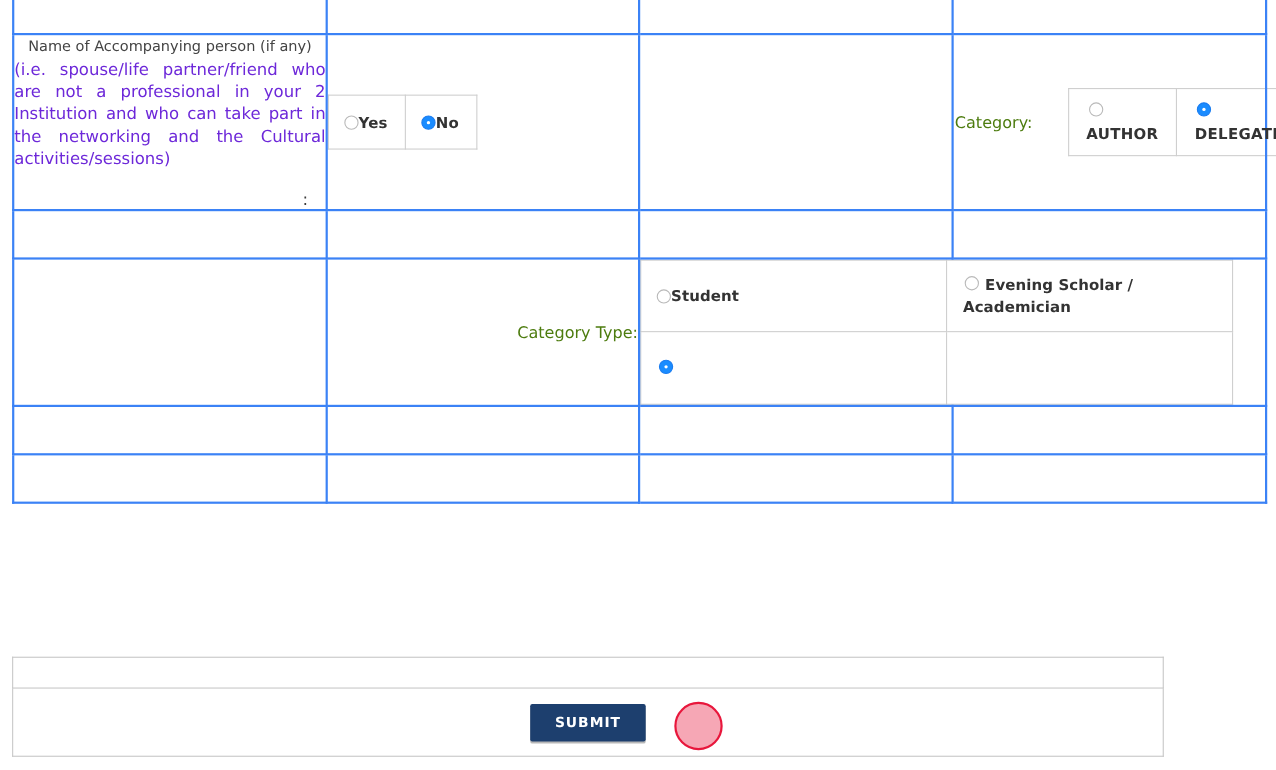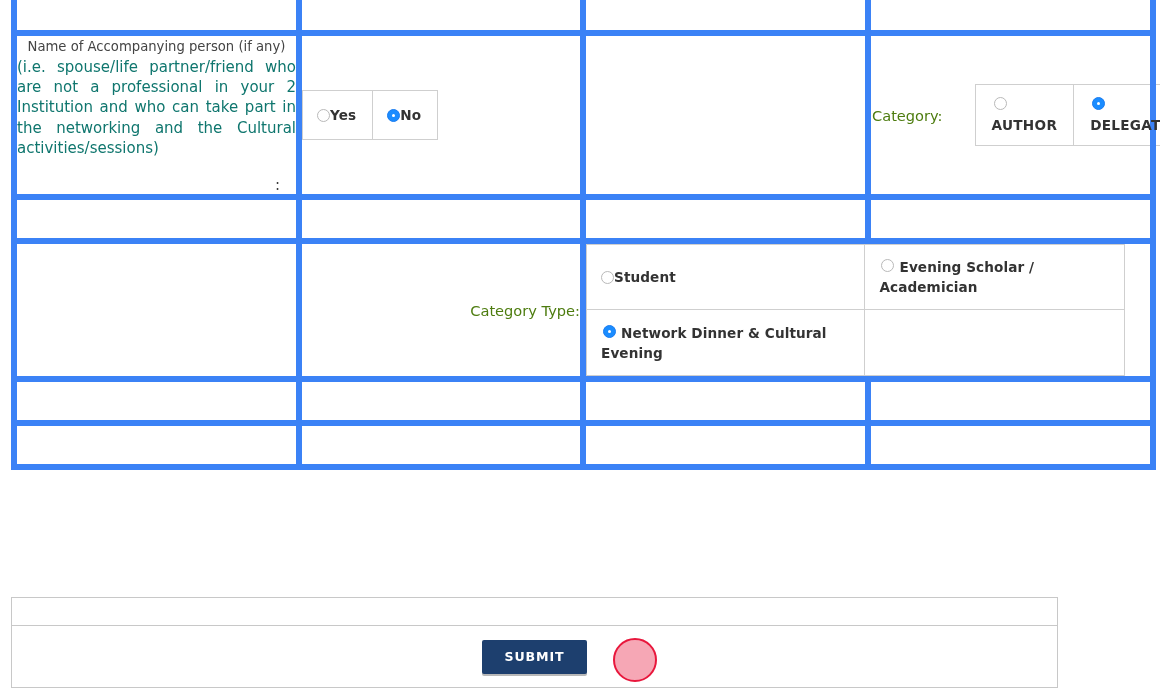--- a/index.html
+++ b/index.html
@@ -15,21 +15,21 @@
   
   .outer-table {
     position: absolute;
     left: 11px;
     top: -14px;
     width: 1139px;
     border-collapse: collapse;
     table-layout: fixed;
   }
   .outer-table > tbody > tr > td {
-    border: 6px solid #3b82f6;
+    border: 2px solid #3b82f6;
     vertical-align: middle;
     padding: 0;
     background: #fff;
   }
 
   td.c1 { width: 285px; }
   td.c2 { width: 284px; }
   td.c3 { width: 285px; }
   td.c4 { width: 285px; }
 
@@ -40,21 +40,21 @@
   .desc-cell { padding: 8px 14px 8px 14px; }
   .desc-head {
     font-size: 13.2px;
     color: #444;
     text-align: center;
     line-height: 1.35;
     padding: 2px 0 1px 0;
   }
   .desc-body {
     font-size: 15px;
-    color: #0f766e;
+    color: #6d28d9;
     text-align: justify;
     text-align-last: justify;
     line-height: 1.35;
     word-spacing: 1px;
   }
   .desc-colon {
     font-size: 15px;
     color: #3b3b3b;
     text-align: right;
     padding-top: 18px;
@@ -282,21 +282,20 @@
                   <span class="opt-stacked">
                     <span class="radio off radio-stacked"></span>
                     <span class="opt-label">Evening Scholar / Academician</span>
                   </span>
                 </td>
               </tr>
               <tr class="r3">
                 <td class="col-a">
                   <span class="opt-stacked">
                     <span class="radio on radio-stacked"></span>
-                    <span class="opt-label">Network Dinner &amp; Cultural Evening</span>
                   </span>
                 </td>
                 <td class="col-b empty-cell"></td>
               </tr>
             </tbody>
           </table>
         </td>
       </tr>
 
       <tr class="blank-row">

